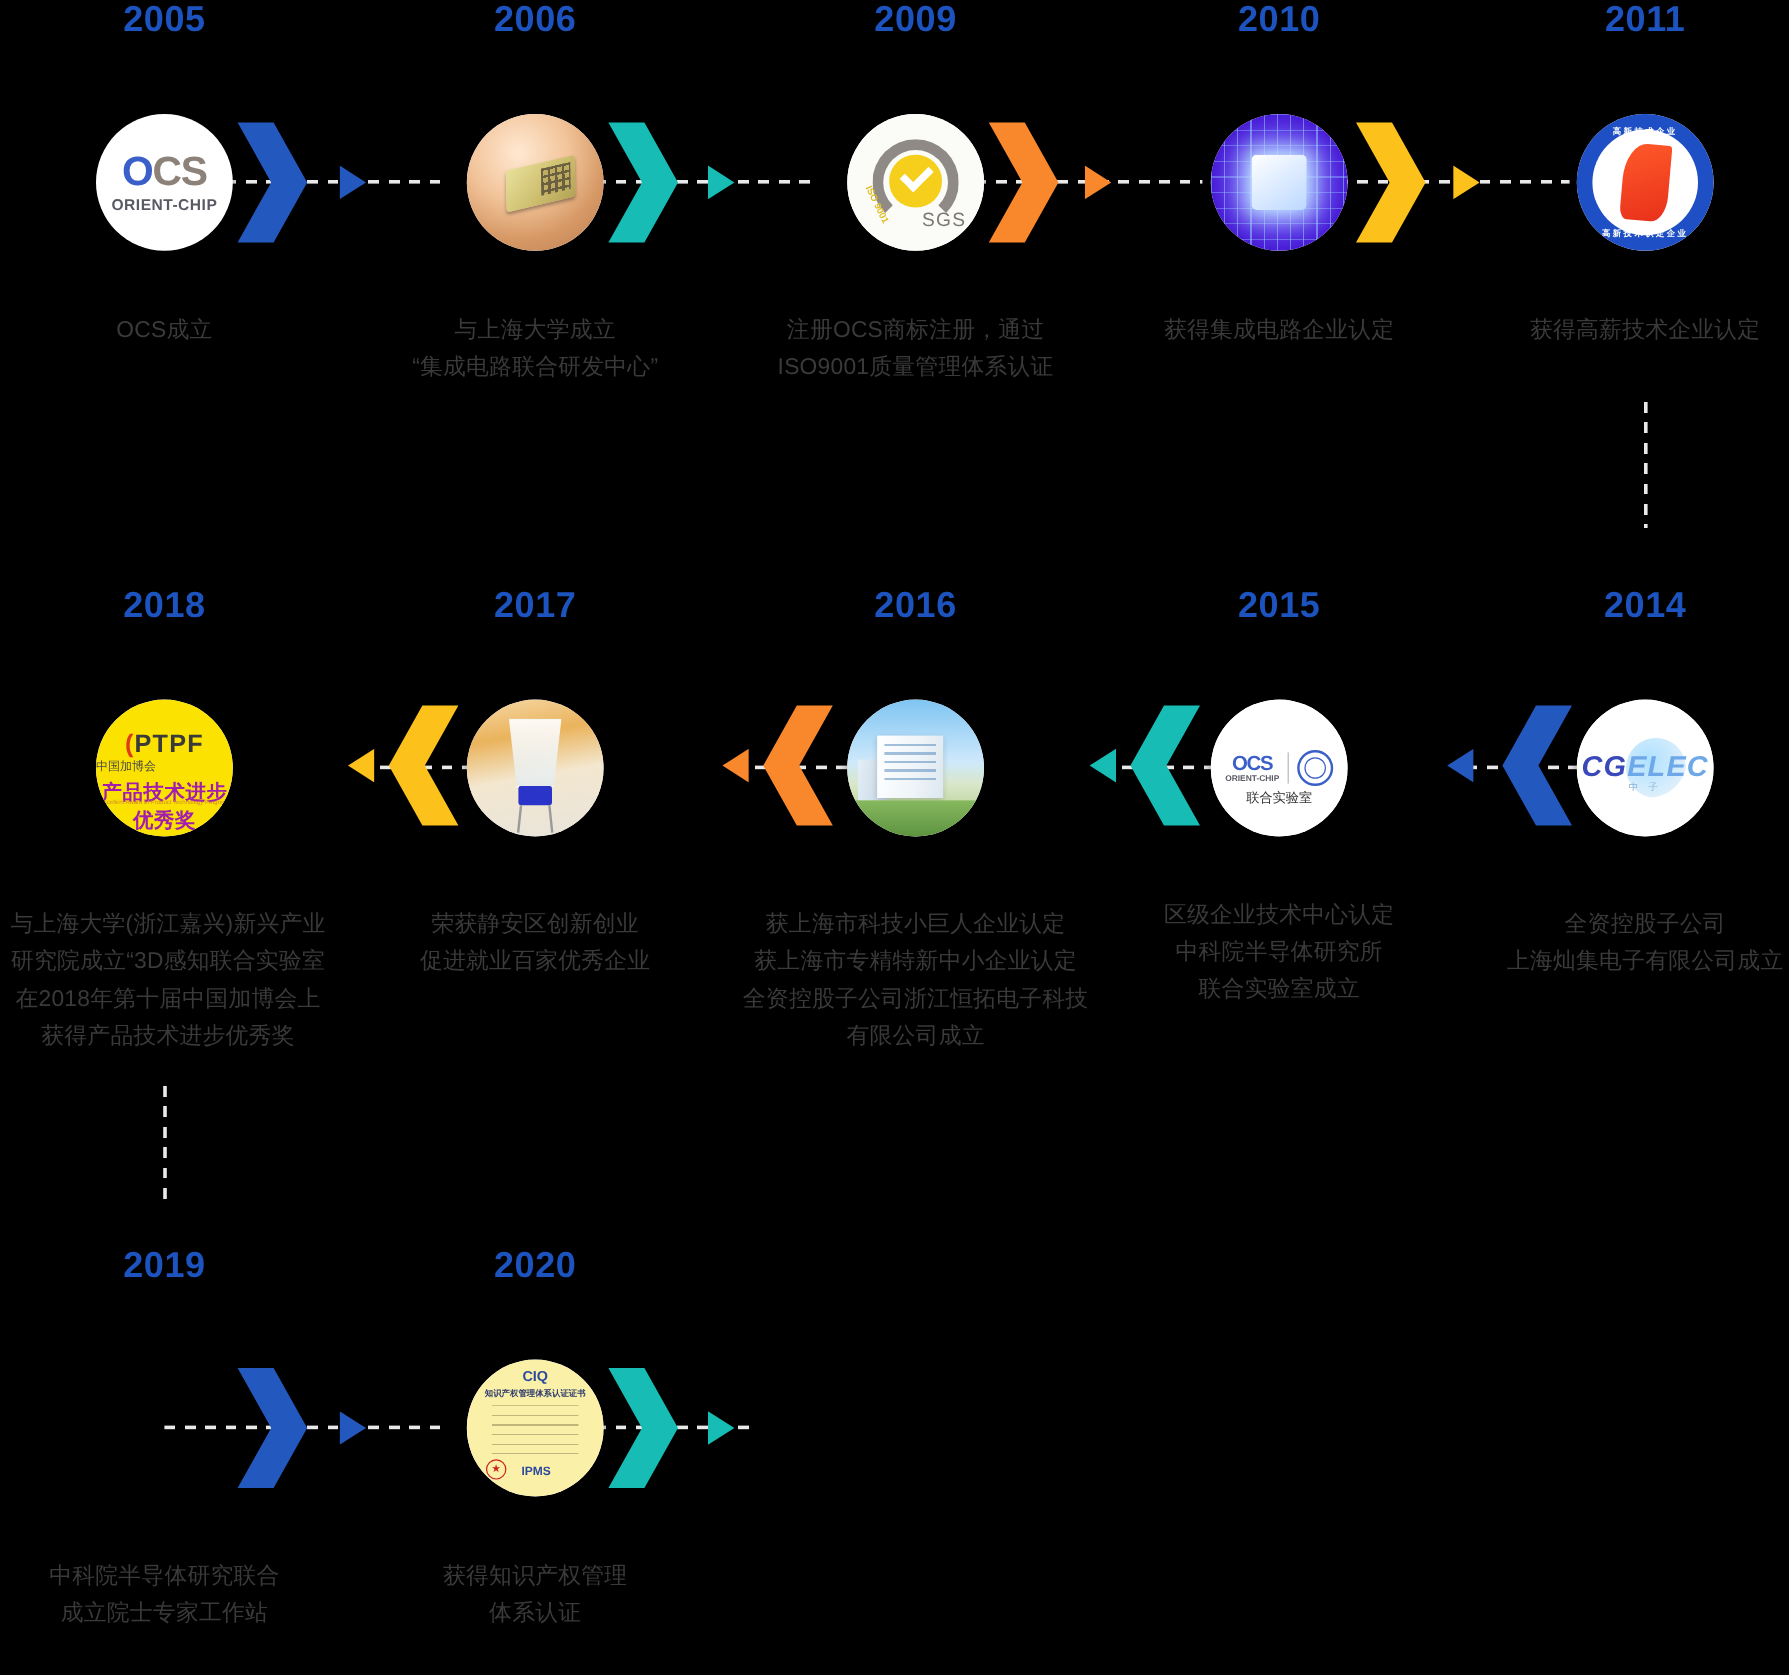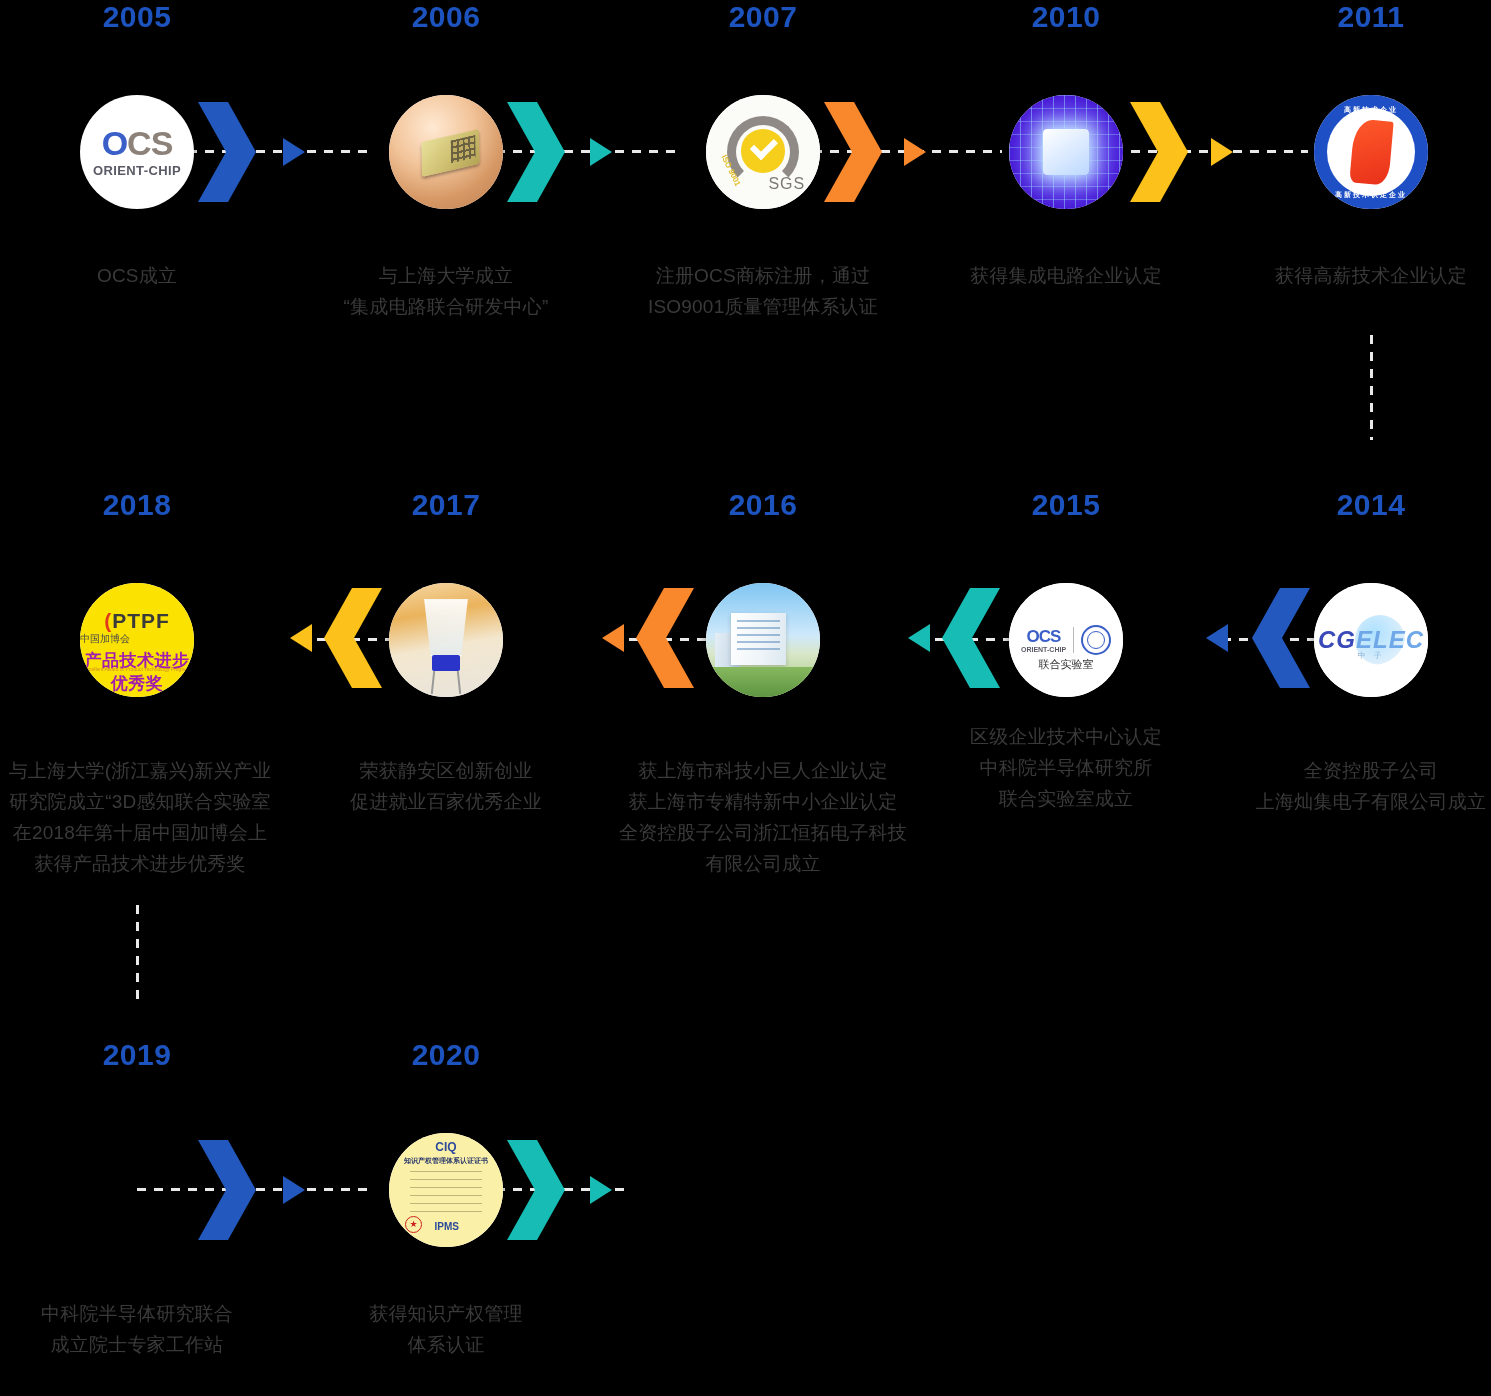--- a/index.html
+++ b/index.html
@@ -388,21 +388,21 @@
     <svg viewBox="0 0 62 104" xmlns="http://www.w3.org/2000/svg">
       <path d="M2 2 L32 2 L60 52 L32 102 L2 102 L30 52 Z" fill="#17BDB4"></path>
     </svg>
   </div>
   <div class="tri" style="left:590px; top:138px;">
     <svg viewBox="0 0 22 28" xmlns="http://www.w3.org/2000/svg">
       <path d="M0 0 L22 14 L0 28 Z" fill="#17BDB4"></path>
     </svg>
   </div>
 
-  <div class="year-label" style="left:693px; top:0px;">2007</div>
+  <div class="year-label" style="left:693px; top:0px;">2009</div>
   <div class="node-circle" style="left:706px; top:95px;">
     <div class="circle-inner">
       <div class="art-sgs">
         <div class="ring"></div>
         <div class="dot"></div>
         <div class="iso-txt">ISO 9001</div>
         <div class="sgs-txt">SGS</div>
       </div>
     </div>
   </div>
@@ -550,21 +550,21 @@
             <div class="g"><span class="a">OCS</span></div>
             <div class="w">ORIENT-CHIP</div>
           </div>
           <div class="divider"></div>
           <div class="seal"></div>
         </div>
         <div class="jl">联合实验室</div>
       </div>
     </div>
   </div>
-  <div class="caption" style="left:936px; top:721px; width:260px;">区级企业技术中心认定
+  <div class="caption" style="left:936px; top:747px; width:260px;">区级企业技术中心认定
 中科院半导体研究所
 联合实验室成立</div>
 
   <div class="chev" style="left:1250px; top:586px;">
     <svg viewBox="0 0 62 104" xmlns="http://www.w3.org/2000/svg">
       <path d="M60 2 L30 2 L2 52 L30 102 L60 102 L32 52 Z" fill="#2359BE"></path>
     </svg>
   </div>
   <div class="tri" style="left:1206px; top:624px;">
     <svg viewBox="0 0 22 28" xmlns="http://www.w3.org/2000/svg">

